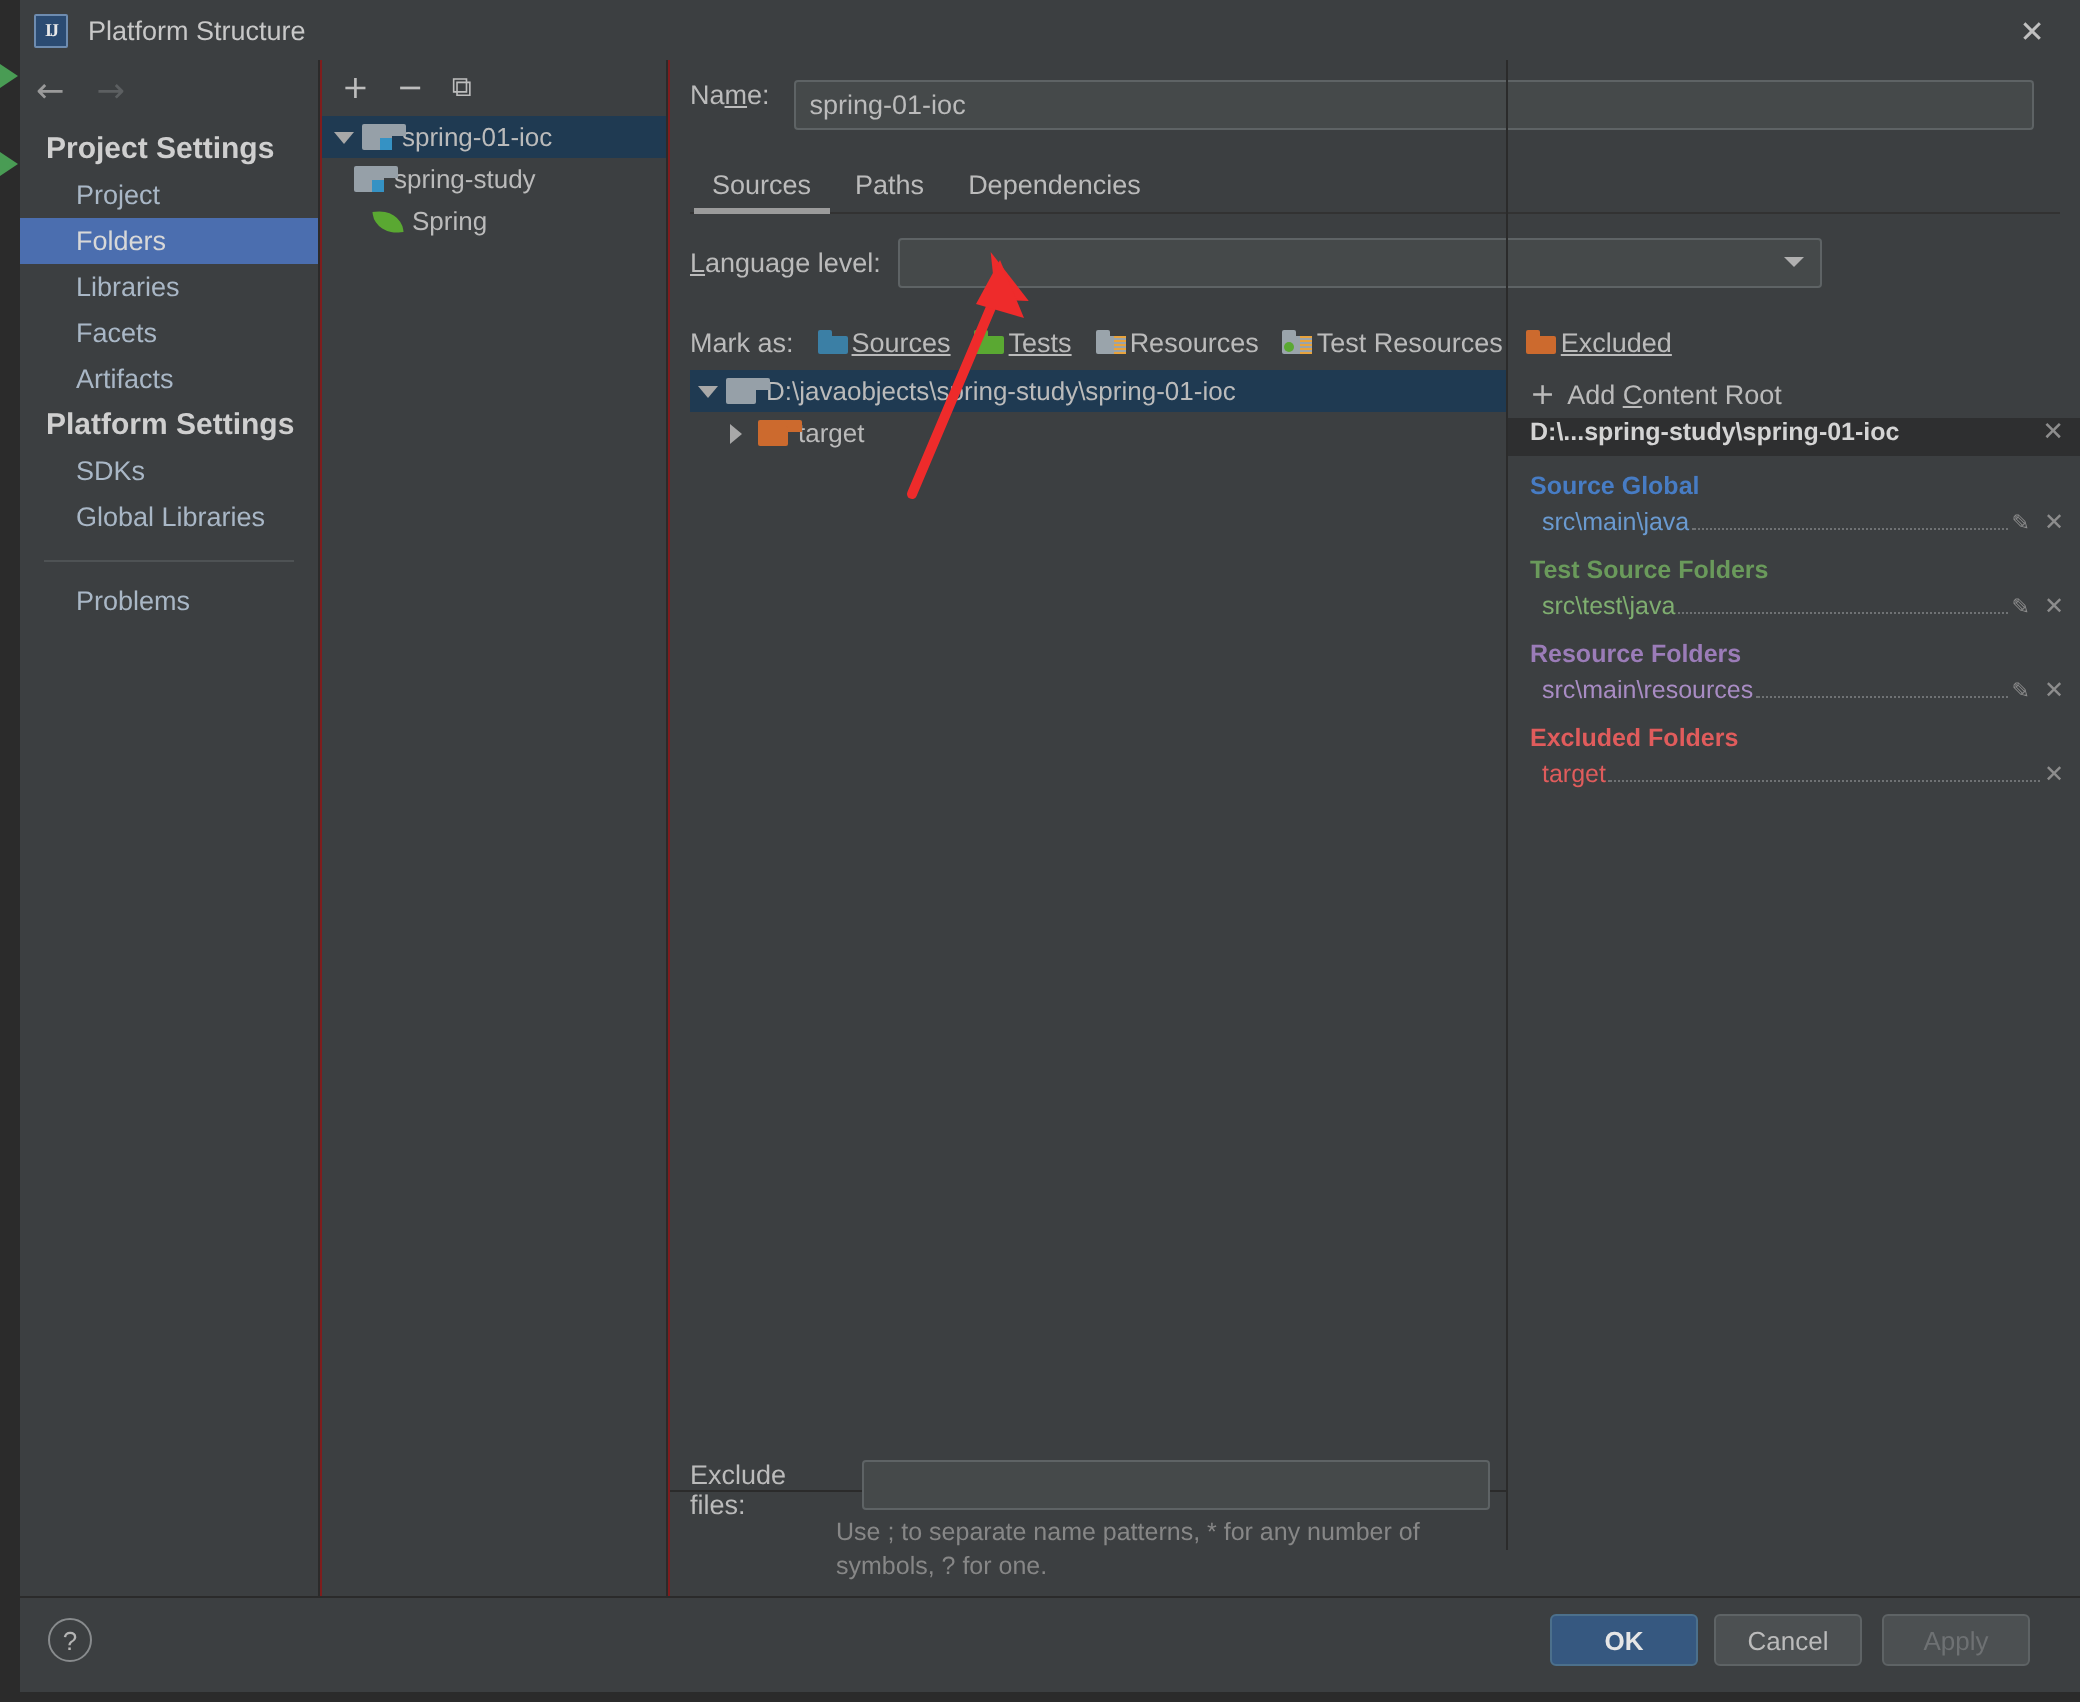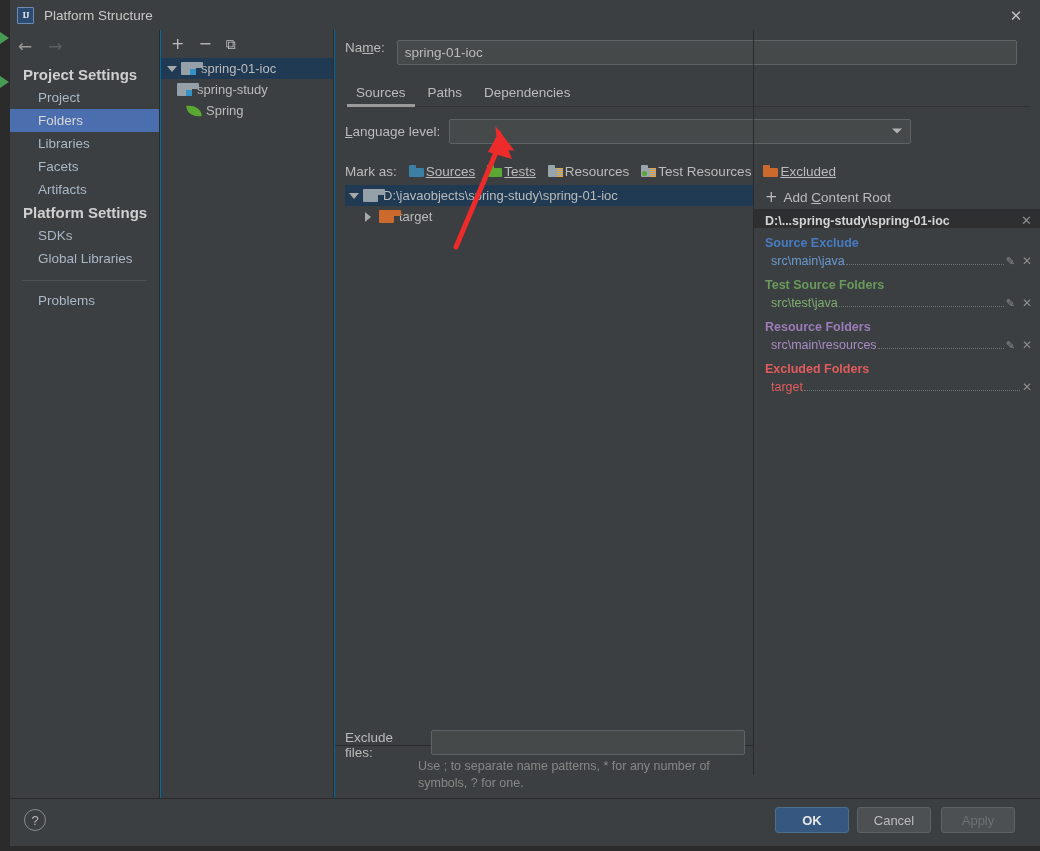--- a/index.html
+++ b/index.html
@@ -5,21 +5,21 @@
   * { box-sizing: border-box; margin: 0; padding: 0; }
   html, body {
     width: 1040px; height: 851px;
     background: #2b2b2b;
     font-family: "Liberation Sans", sans-serif;
     overflow: hidden;
   }
   #root {
     position: relative;
     width: 1040px; height: 851px;
-    background: #0369a1;
+    background: #7f1d1d;
     color: #bbbbbb;
     font-size: 13px;
   }
 
   
   .edge-gutter {
     position: absolute; left: 0; top: 0; width: 10px; height: 851px;
     background: #2b2b2b;
   }
   .edge-arrow {
@@ -234,21 +234,21 @@
     position: absolute; left: 419px; top: 155px; width: 286px; height: 590px;
     background: #3c3f41;
   }
   .add-root {
     height: 24px; display: flex; align-items: center; gap: 6px;
     padding-left: 11px; font-size: 13.5px; color: #bbbbbb; cursor: pointer;
   }
   .plus-ico { color: #bbbbbb; font-size: 15px; line-height: 1; font-family:"DejaVu Sans",sans-serif;}
   .croot-head {
     height: 19px; background: #2e2f30;
-    display: flex; align-items: flex-end; justify-content: space-between;
+    display: flex; align-items: flex-start; justify-content: space-between;
     padding: 0 8px 0 11px;
     font-size: 12.5px; font-weight: bold; color: #d4d4d4;
   }
   .close-x { color: #8d8d8d; font-size: 13px; cursor: pointer; font-family:"DejaVu Sans",sans-serif;}
   .sec {
     padding-left: 11px; margin-top: 8px;
   }
   .sec-title { font-size: 12.5px; font-weight: bold; }
   .sec-title.src { color: #477cc4; }
   .sec-title.test { color: #6a9a5b; }
@@ -487,21 +487,21 @@
         <span class="plus-ico">+</span>
         <span>Add <span class="u">C</span>ontent Root</span>
       </div>
 
       <div class="croot-head">
         <span>D:\...spring-study\spring-01-ioc</span>
         <span class="close-x">✕</span>
       </div>
 
       <div class="sec">
-        <div class="sec-title src">Source Exclude</div>
+        <div class="sec-title src">Source Global</div>
         <div class="sec-item src">
           <span class="nm">src\main\java</span>
           <span class="dots"></span>
           <span class="pencil">✎</span>
           <span class="itemx">✕</span>
         </div>
       </div>
 
       <div class="sec">
         <div class="sec-title test">Test Source Folders</div>

